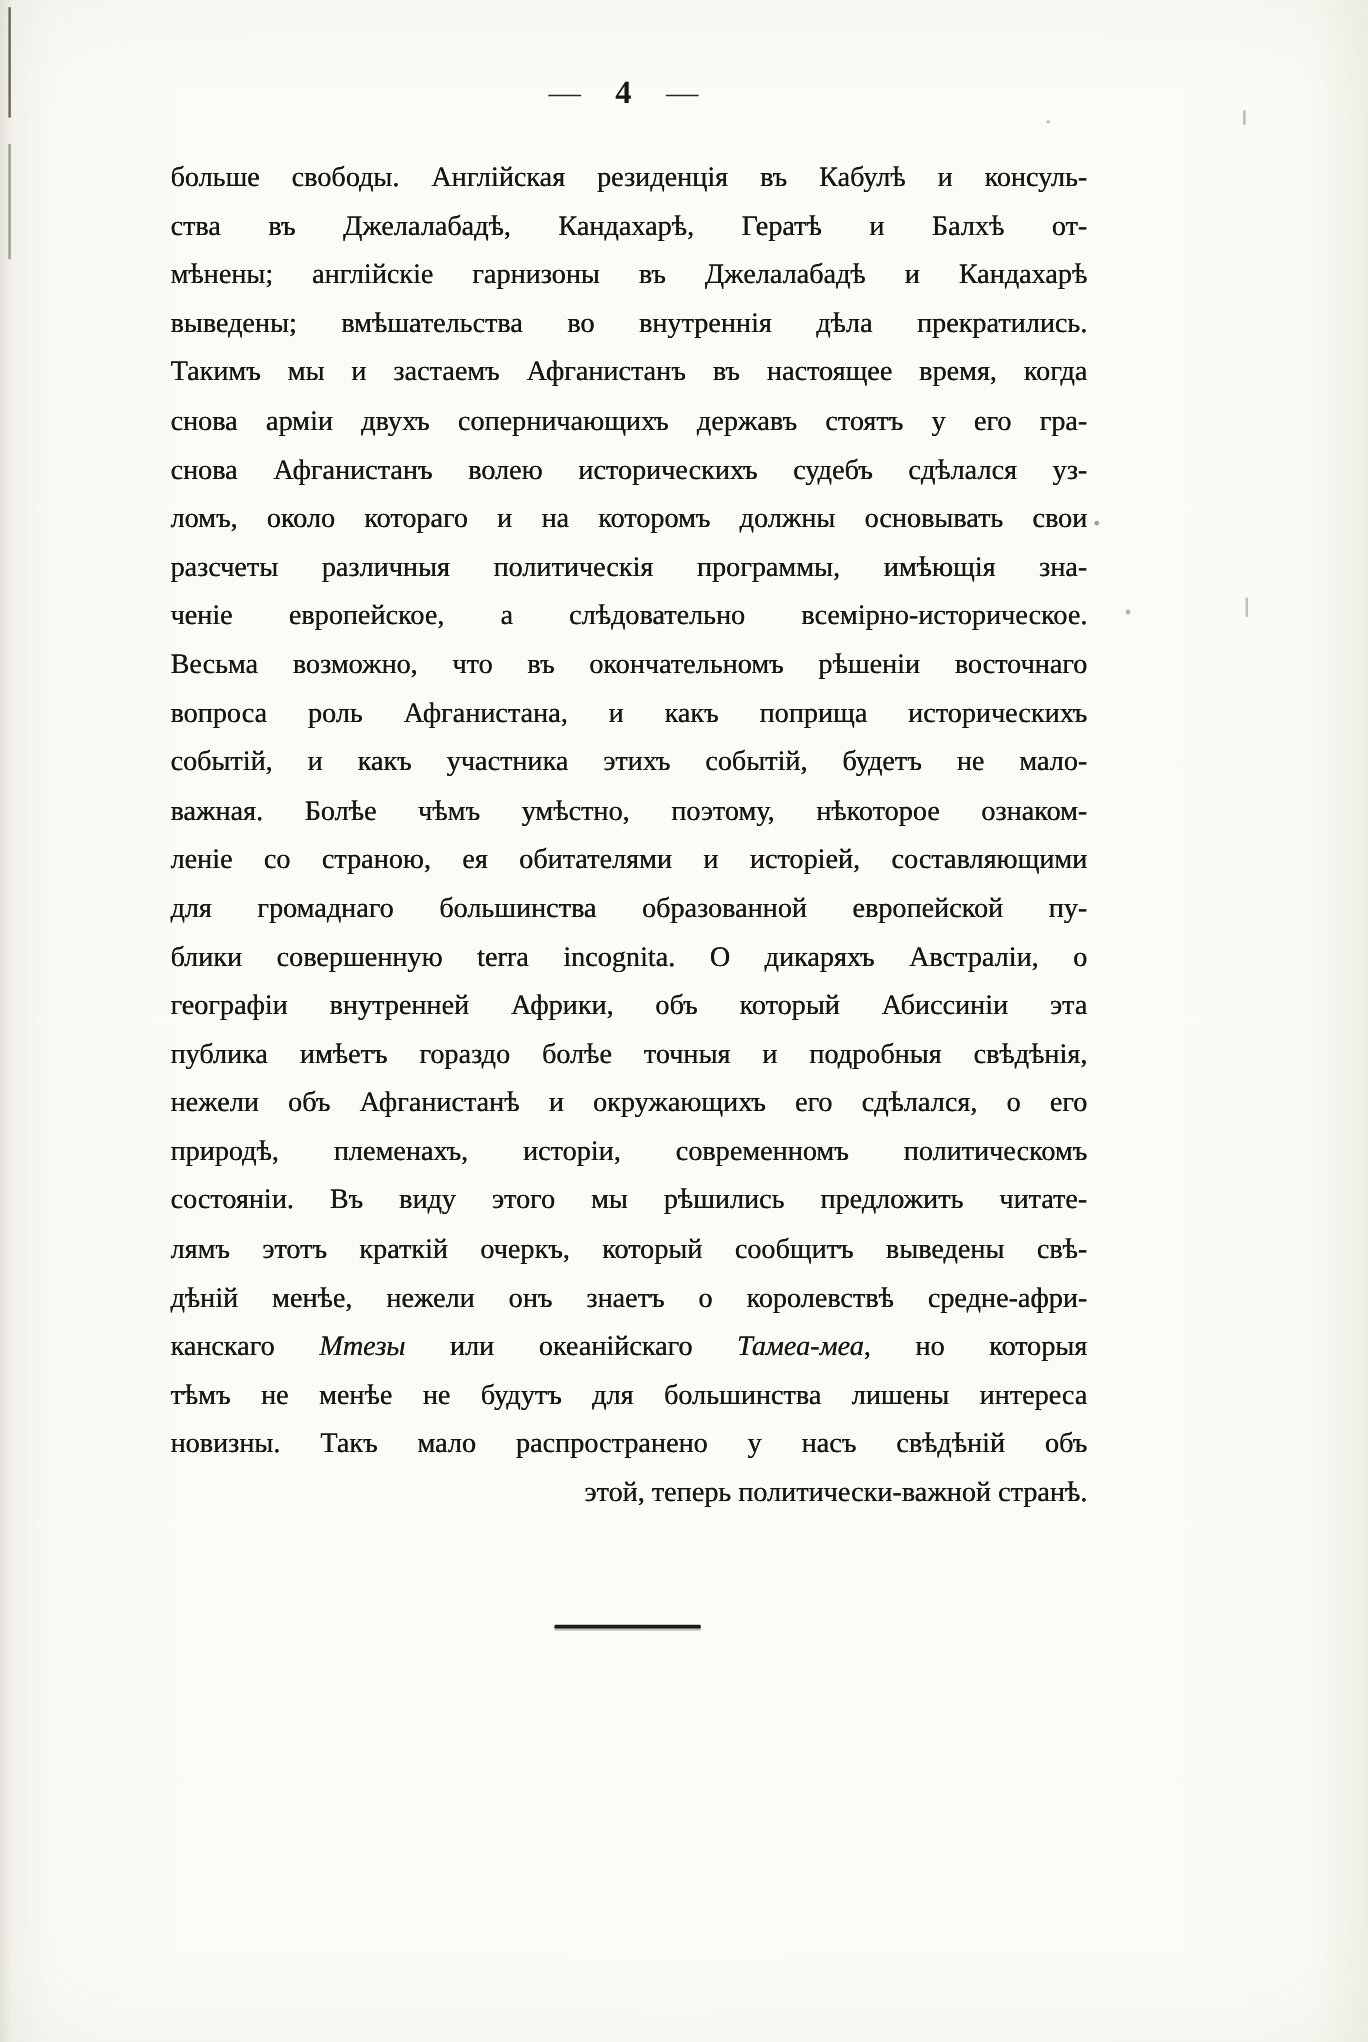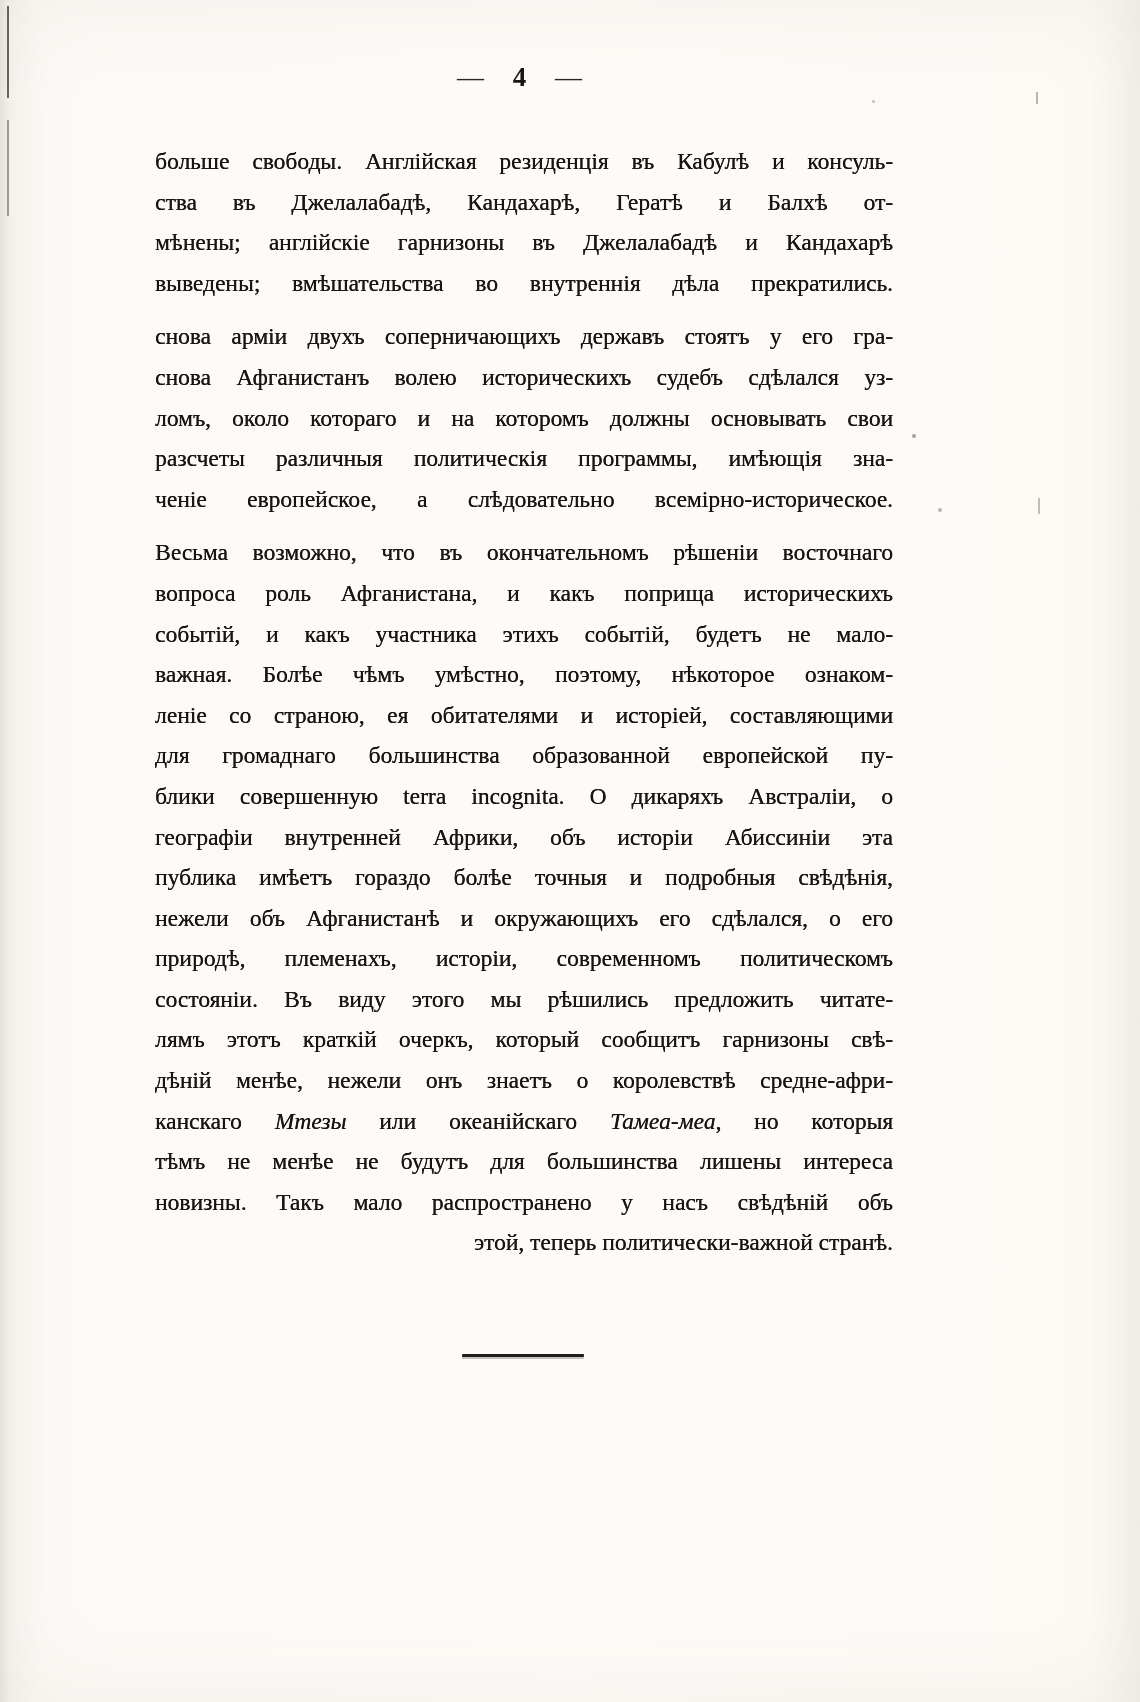--- a/index.html
+++ b/index.html
@@ -39,21 +39,21 @@
 
   .text-block {
     position: absolute;
     left: 142px;
     top: 128px;
     width: 764px;
     font-size: 23.5px;
     line-height: 40.6px;
     text-shadow: 0.25px 0 0 currentColor; 
   }
-  .paragraph { margin: 13px; }
+  .paragraph { margin: 0; }
   .line { text-align: right; }
   .line.just {
     text-align: justify;
     text-align-last: justify;
   }
   .it { font-style: italic; }
 
   .section-rule {
     position: absolute;
     top: 1354px;
@@ -95,40 +95,41 @@
 </div>
 
 <div class="text-block">
     <div class="paragraph">
       <div class="line just"><span>больше свободы. Англійская резиденція въ Кабулѣ и консуль-</span></div>
       <div class="line just"><span>ства въ Джелалабадѣ, Кандахарѣ, Гератѣ и Балхѣ от-</span></div>
       <div class="line just"><span>мѣнены; англійскіе гарнизоны въ Джелалабадѣ и Кандахарѣ</span></div>
       <div class="line just"><span>выведены; вмѣшательства во внутреннія дѣла прекратились.</span></div>
     </div>
     <div class="paragraph">
+      <div class="line just"><span>Такимъ мы и застаемъ Афганистанъ въ настоящее время, когда</span></div>
       <div class="line just"><span>снова арміи двухъ соперничающихъ державъ стоятъ у его гра-</span></div>
       <div class="line just"><span>снова Афганистанъ волею историческихъ судебъ сдѣлался уз-</span></div>
       <div class="line just"><span>ломъ, около котораго и на которомъ должны основывать свои</span></div>
       <div class="line just"><span>разсчеты различныя политическія программы, имѣющія зна-</span></div>
       <div class="line just"><span>ченіе европейское, а слѣдовательно всемірно-историческое.</span></div>
     </div>
     <div class="paragraph">
       <div class="line just"><span>Весьма возможно, что въ окончательномъ рѣшеніи восточнаго</span></div>
       <div class="line just"><span>вопроса роль Афганистана, и какъ поприща историческихъ</span></div>
       <div class="line just"><span>событій, и какъ участника этихъ событій, будетъ не мало-</span></div>
       <div class="line just"><span>важная. Болѣе чѣмъ умѣстно, поэтому, нѣкоторое ознаком-</span></div>
       <div class="line just"><span>леніе со страною, ея обитателями и исторіей, составляющими</span></div>
       <div class="line just"><span>для громаднаго большинства образованной европейской пу-</span></div>
       <div class="line just"><span>блики совершенную terra incognita. О дикаряхъ Австраліи, о</span></div>
-      <div class="line just"><span>географіи внутренней Африки, объ исторіи Абиссиніи эта</span></div>
+      <div class="line just"><span>географіи внутренней Африки, объ который Абиссиніи эта</span></div>
       <div class="line just"><span>публика имѣетъ гораздо болѣе точныя и подробныя свѣдѣнія,</span></div>
       <div class="line just"><span>нежели объ Афганистанѣ и окружающихъ его сдѣлался, о его</span></div>
       <div class="line just"><span>природѣ, племенахъ, исторіи, современномъ политическомъ</span></div>
       <div class="line just"><span>состояніи. Въ виду этого мы рѣшились предложить читате-</span></div>
-      <div class="line just"><span>лямъ этотъ краткій очеркъ, который сообщитъ гарнизоны свѣ-</span></div>
+      <div class="line just"><span>лямъ этотъ краткій очеркъ, который сообщитъ выведены свѣ-</span></div>
       <div class="line just"><span>дѣній менѣе, нежели онъ знаетъ о королевствѣ средне-афри-</span></div>
       <div class="line just"><span>канскаго </span><span class="it">Мтезы</span><span> или океанійскаго </span><span class="it">Тамеа-меа</span><span>, но которыя</span></div>
       <div class="line just"><span>тѣмъ не менѣе не будутъ для большинства лишены интереса</span></div>
       <div class="line just"><span>новизны. Такъ мало распространено у насъ свѣдѣній объ</span></div>
       <div class="line"><span>этой, теперь политически-важной странѣ.</span></div>
     </div>
   </div>
 
 <div class="section-rule"></div>
 

